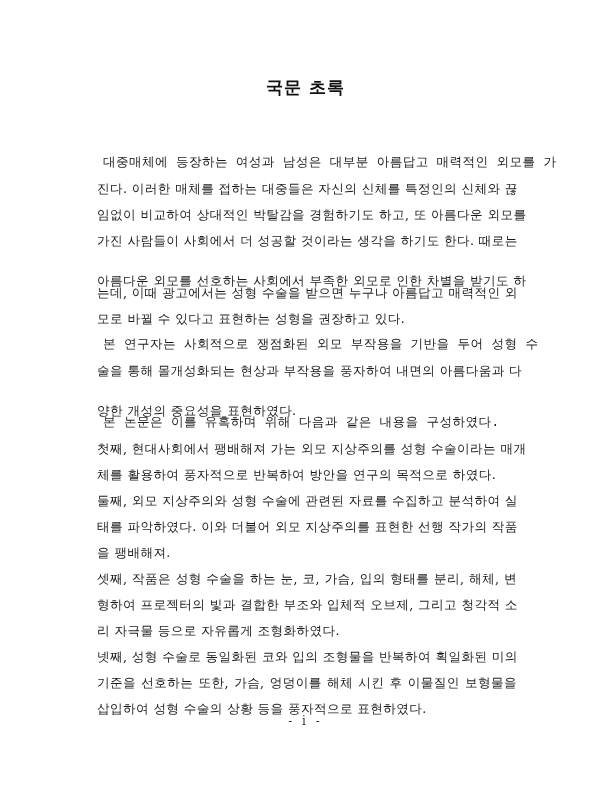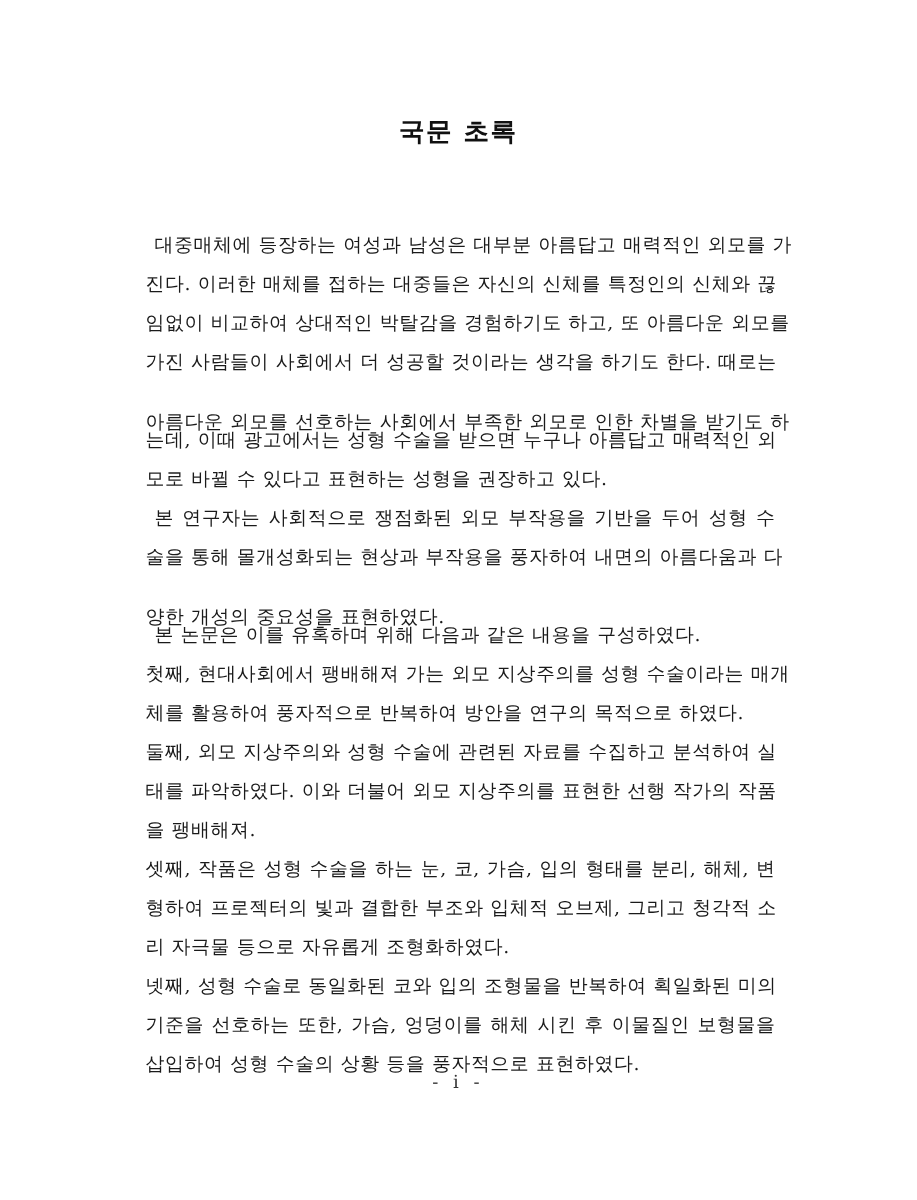--- a/index.html
+++ b/index.html
@@ -5,21 +5,21 @@
   html, body { margin: 0; padding: 0; background: #ffffff; }
   body { width: 611px; height: 800px; position: relative; overflow: hidden;
          font-family: "DejaVu Serif", "Liberation Serif", serif; color: #1a1a1a; }
   .title { position: absolute; top: 76px; left: 0; width: 611px; text-align: center;
            font-family: "DejaVu Sans", sans-serif; font-weight: bold; font-size: 17px;
            letter-spacing: 1px; color: #111; }
   .line { position: absolute; left: 97px; width: 420px; font-size: 12.6px;
           white-space: nowrap; text-align-last: justify; text-align: justify;
           letter-spacing: 0.4px; line-height: 16px; }
   .line.last { text-align-last: left; }
-  .line.indent { left: 103px; width: 414px; }
+  .line.indent { left: 103px; width: 414px; font-family: Liberation Mono, monospace; }
   .pagenum { position: absolute; top: 714px; left: 0; width: 611px; text-align: center;
              font-size: 12px; color: #333; letter-spacing: 3px; }
 </style>
 </head>
 <body>
 
 <div>
   <div class="title">국문 초록</div>
 
   <div id="body-lines">

